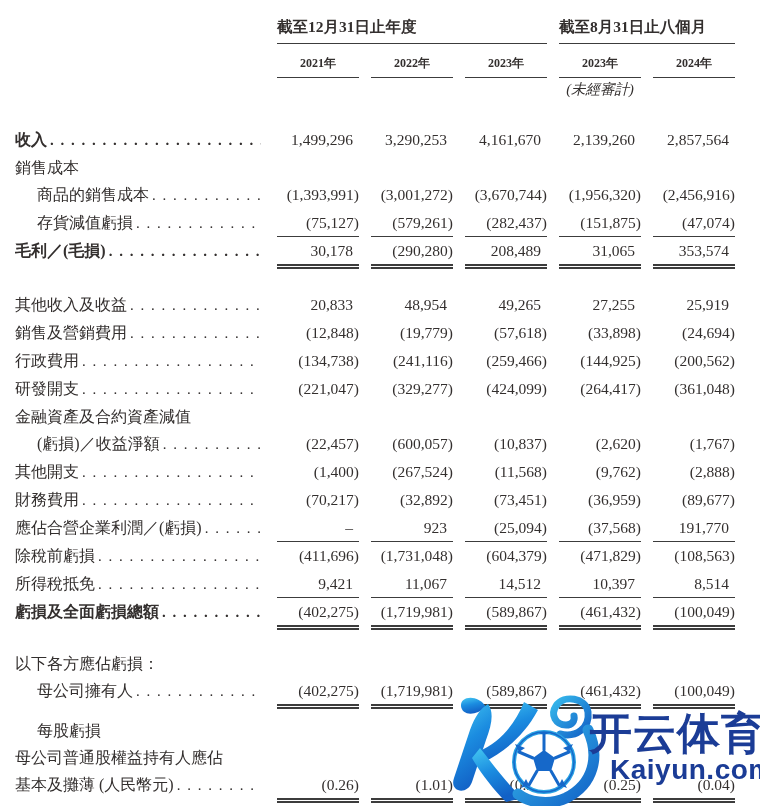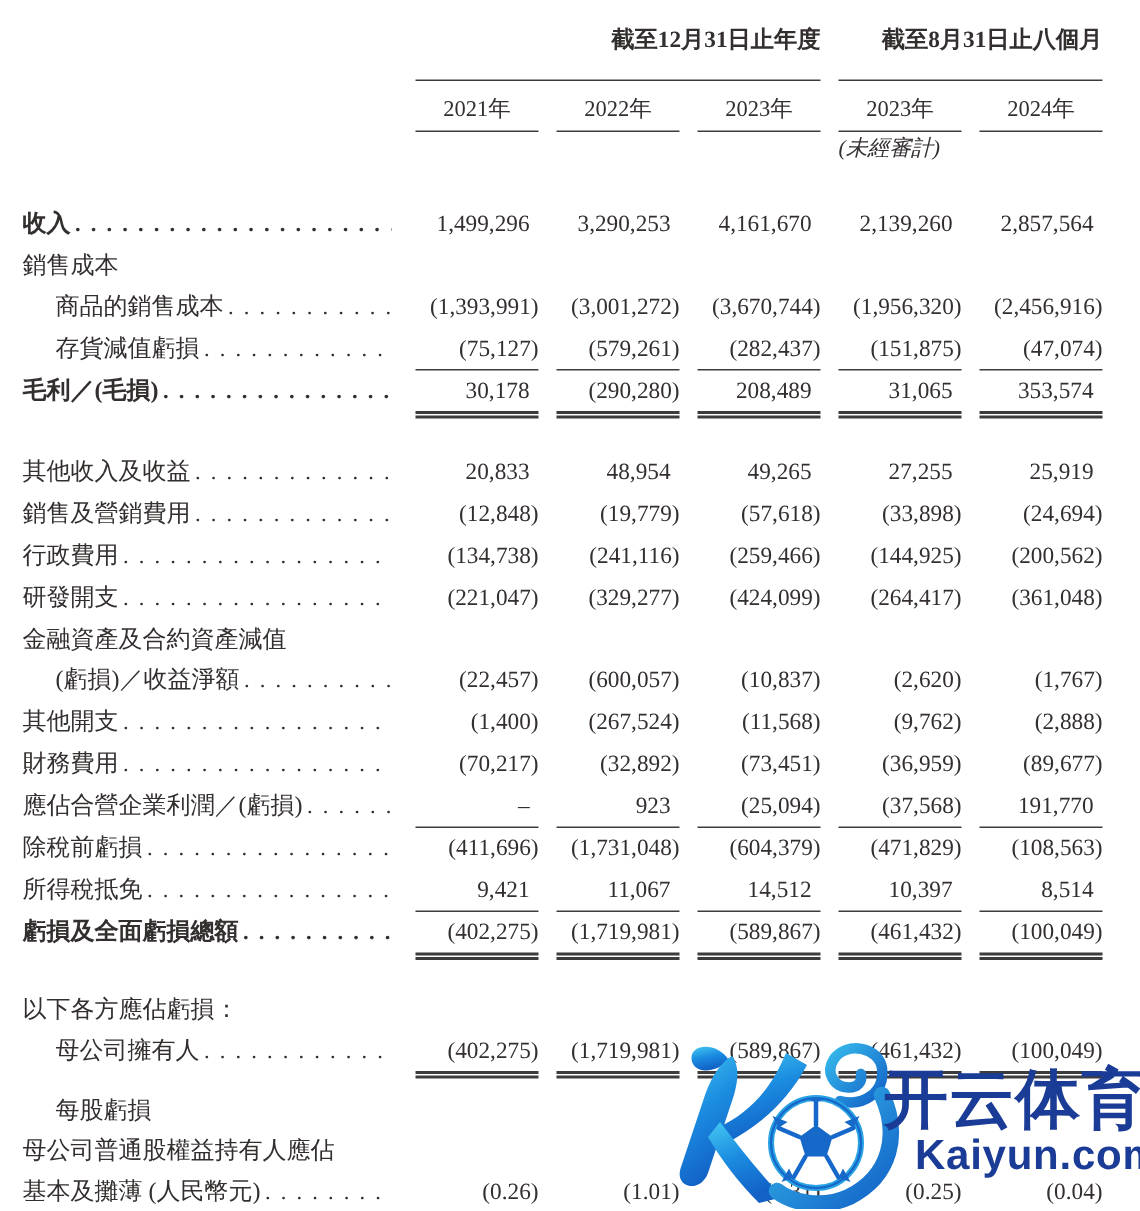--- a/index.html
+++ b/index.html
@@ -4,28 +4,28 @@
 <style>
   html,body{margin:0;padding:0;}
   body{width:760px;height:807px;background:#ffffff;overflow:hidden;position:relative;
        font-family:"Liberation Serif","DejaVu Serif",serif;color:#332f2e;
        -webkit-font-smoothing:antialiased;}
   #sheet{position:relative;width:760px;height:807px;}
   .tbl{position:absolute;left:15px;top:14px;width:732px;}
   .grid{display:grid;grid-template-columns:250px repeat(5,82px);column-gap:12px;}
   
   .ghead{line-height:26px;font-weight:bold;font-size:15.5px;}
-  .gcell{text-align:right;border-bottom:1.5px solid #3c3c3c;padding-bottom:13px;white-space:nowrap;}
+  .gcell{text-align:left;border-bottom:1.5px solid #3c3c3c;padding-bottom:3px;white-space:nowrap;}
   .g1{grid-column:2/5;}
   .g2{grid-column:5/7;}
-  .yrow{margin-top:5px;line-height:28px;font-weight:normal;font-size:15px;}
+  .yrow{margin-top:5px;line-height:28px;font-weight:bold;font-size:12px;}
   .ycell{text-align:center;border-bottom:1.5px solid #3c3c3c;}
   .nrow{line-height:22px;font-size:14.5px;font-style:italic;}
   .ncell3{grid-column:4;text-align:center;white-space:nowrap;}
-  .ncell4{grid-column:5;text-align:left;white-space:nowrap;}
+  .ncell4{grid-column:5;text-align:center;white-space:nowrap;}
   
   #tbody{margin-top:26px;}
   .row{line-height:27px;font-size:16px;}
   .label{display:flex;align-items:baseline;white-space:nowrap;overflow:hidden;}
   .label.span-all{grid-column:1/7;}
   .lt{flex:0 0 auto;}
   .ind .lt{padding-left:22px;}
   .b{font-weight:bold;}
   .dots{flex:1 1 auto;overflow:hidden;white-space:nowrap;letter-spacing:1.5px;
         font-size:15px;margin:0 4px 0 3px;}

